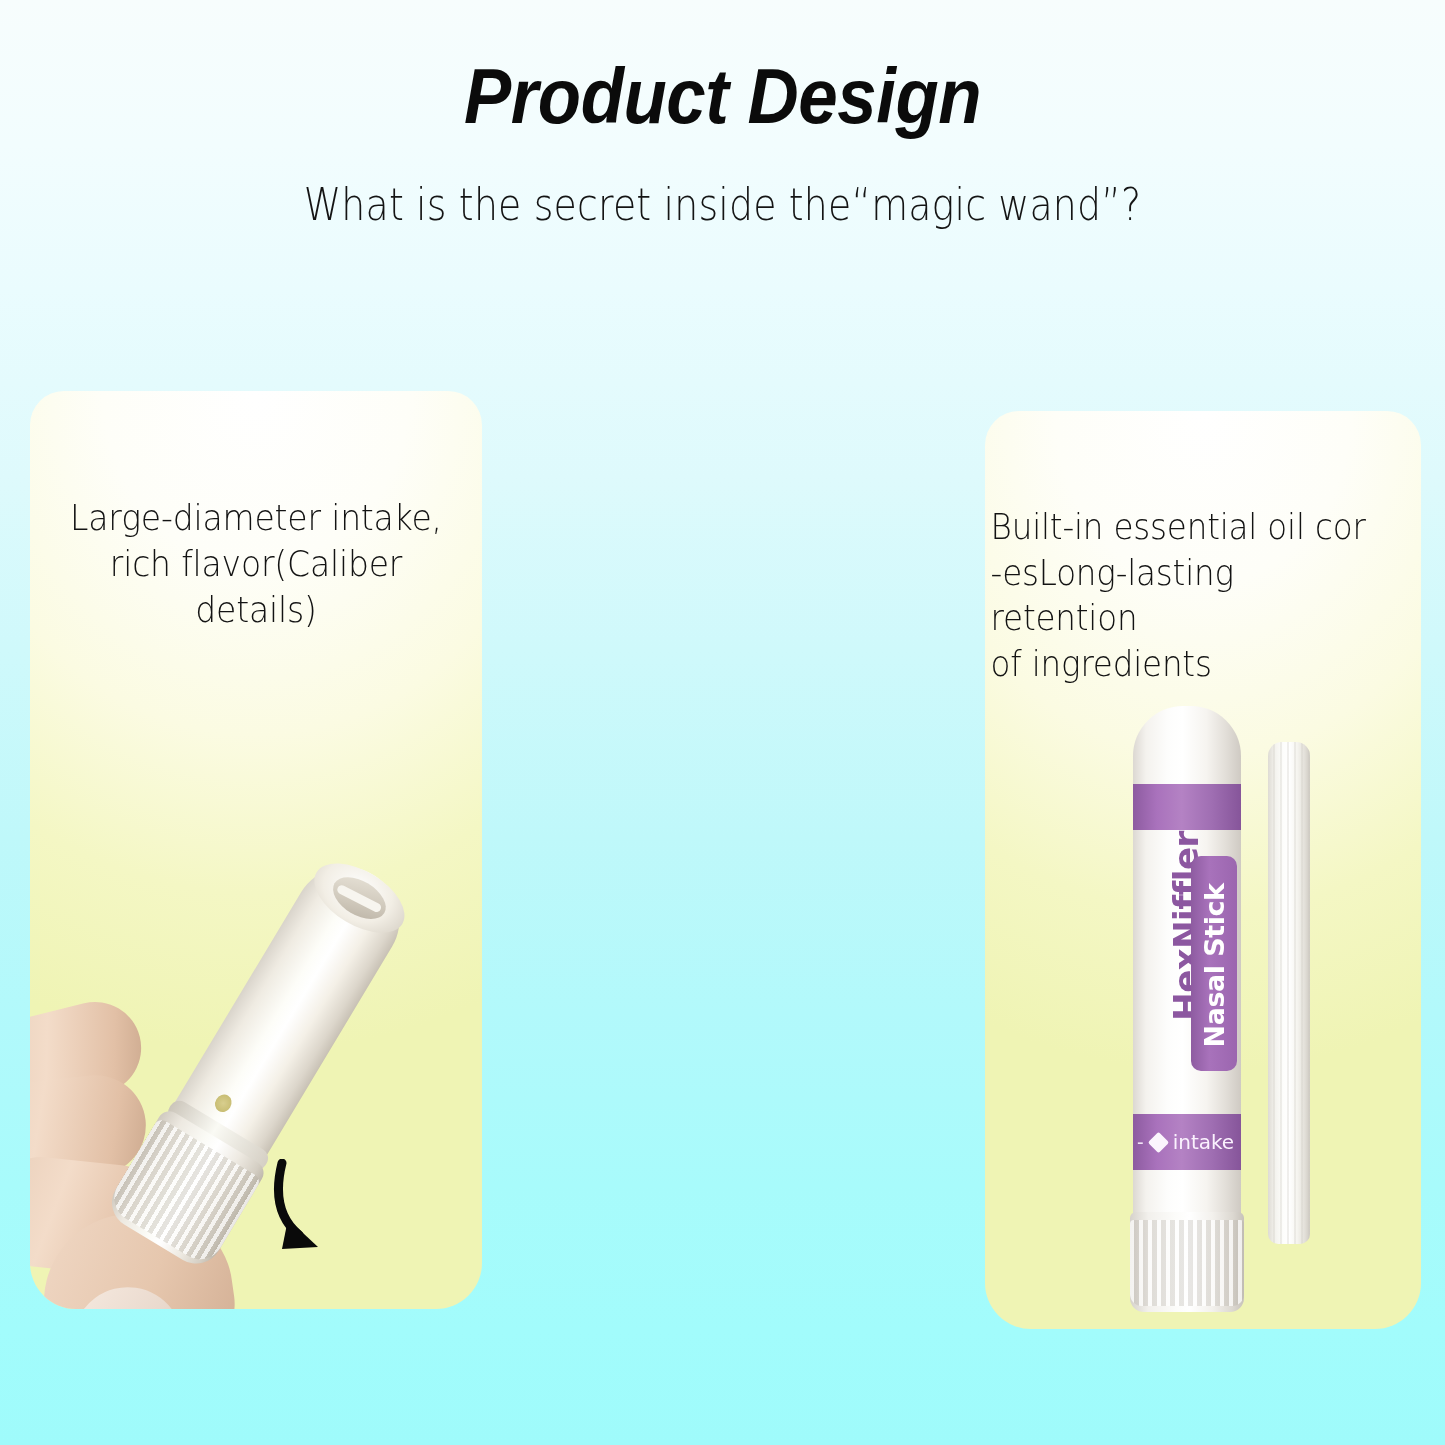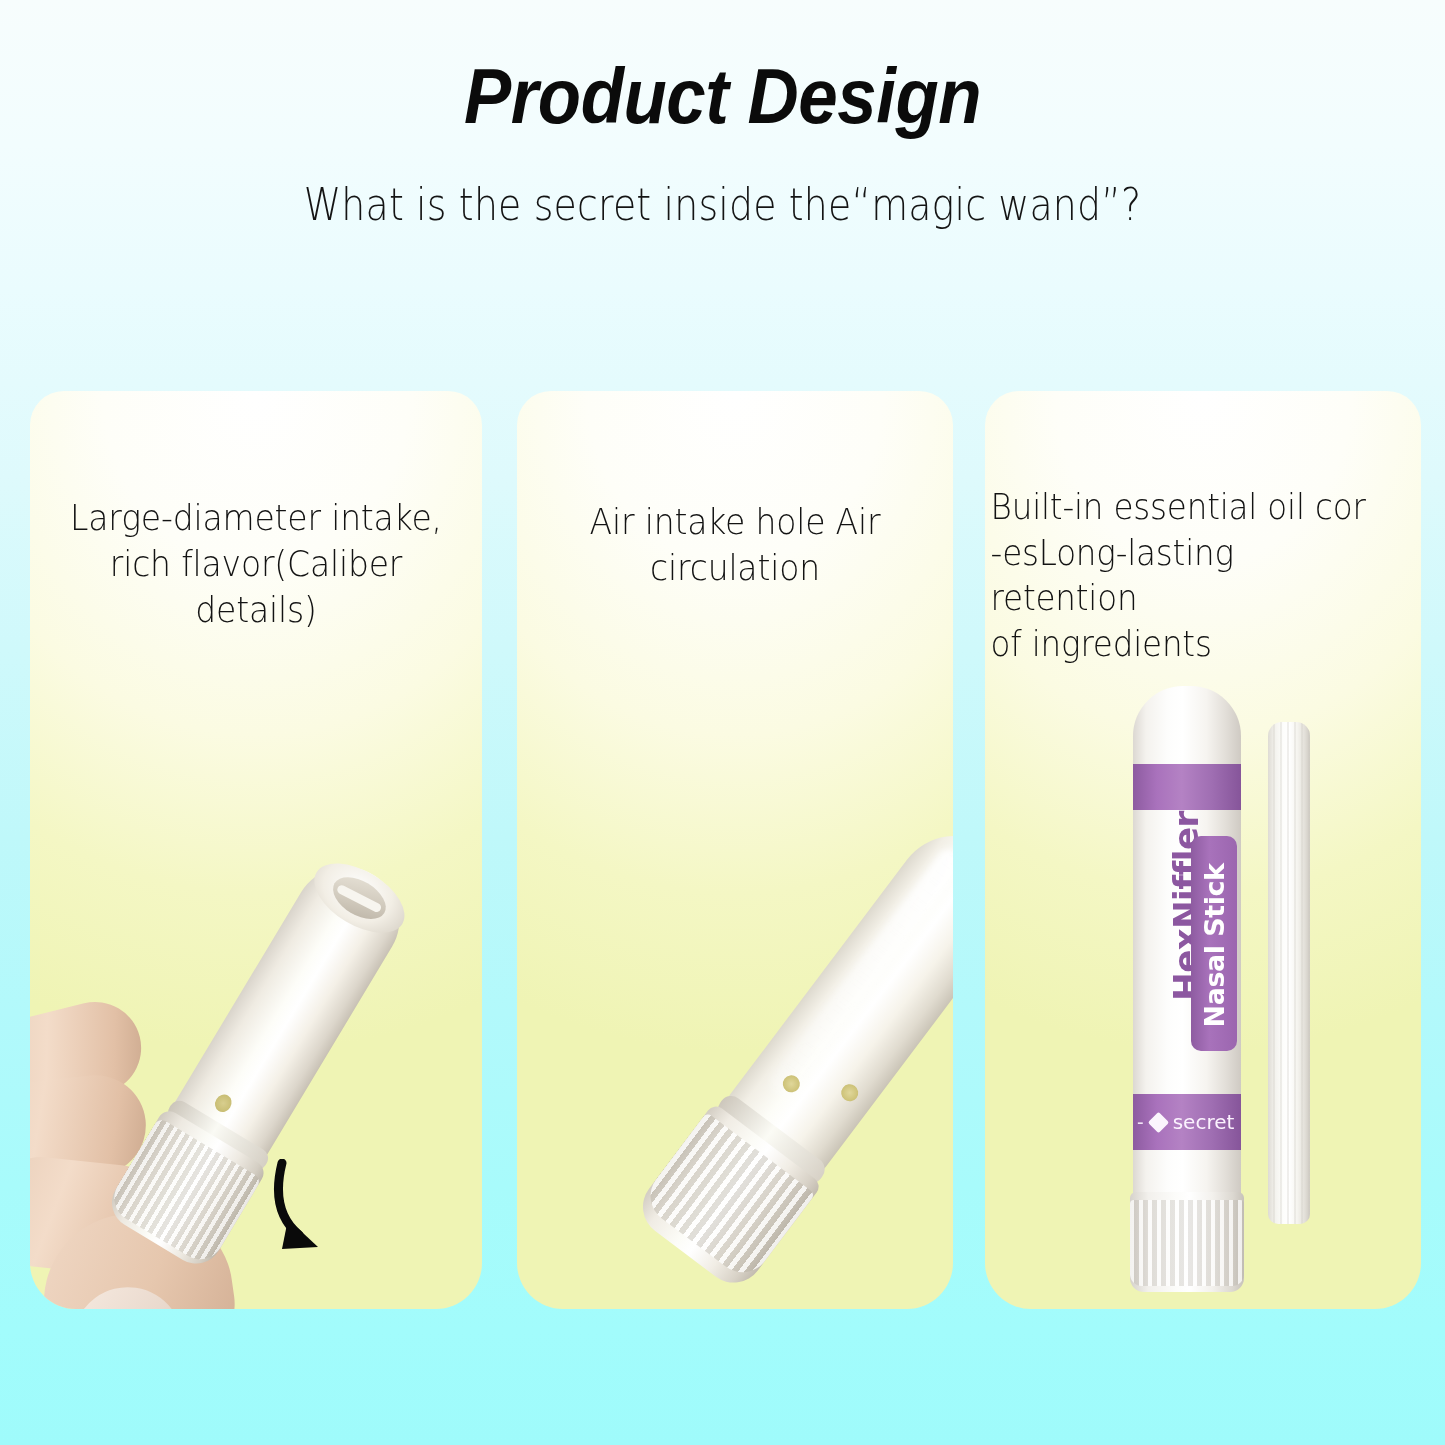--- a/index.html
+++ b/index.html
@@ -72,21 +72,21 @@
     height: 918px;
     border-radius: 34px 34px 46px 46px;
     overflow: hidden;
     background:
       radial-gradient(130% 72% at 50% 0%,
          #FFFFFF 0%, #FEFEF8 26%, #FBFBE2 52%, #F4F7C4 76%, #EFF4B4 100%);
   }
 
   .card.c1 { left: 30px;   width: 452px; }
   .card.c2 { left: 517px;  width: 436px; }
-  .card.c3 { left: 985px;  width: 436px; }
+  .card.c3 { left: 985px;  width: 436px; margin-top: 20px; }
 
   .card-text {
     position: absolute;
     top: 0;
     width: 100%;
     font-family: "DejaVu Sans", sans-serif;
     font-weight: 300;
     color: #131313;
     font-size: 35px;
     line-height: 1.30;
@@ -488,37 +488,20 @@
     </div>
 
     <div class="arrow a1">
       <svg width="90" height="104" viewBox="0 0 90 104">
         <path d="M16 4 C9 32 11 58 33 76" stroke="#0A0A0A" stroke-width="9" fill="none" stroke-linecap="round"></path>
         <path d="M22 60 L52 88 L16 90 Z" fill="#0A0A0A"></path>
       </svg>
     </div>
   </div>
 
-  <div class="card c2">
-    <div class="card-text">Air intake hole  Air
-circulation</div>
-
-    <div class="photo c2-photo">
-      <div class="tube2">
-        <div class="tube2-body"></div>
-        <div class="tube2-gloss"></div>
-        <div class="tube2-hole h1"></div>
-        <div class="tube2-hole h2"></div>
-        <div class="tube2-neck"></div>
-        <div class="tube2-cap"></div>
-        <div class="tube2-ribs"></div>
-      </div>
-    </div>
-
-  </div>
 
   <div class="card c3">
     <div class="card-text">Built-in essential oil cor
 -esLong-lasting retention
 of ingredients</div>
 
     <div class="photo c3-photo">
 
       <div class="stick3">
         <div class="stick3-body"></div>
@@ -527,21 +510,21 @@
 
         <div class="brand-name">HexNiffler</div>
 
         <div class="sub-badge">
           <span>Nasal Stick</span>
         </div>
 
         <div class="scent-row">
           <span class="scent-dash">-</span>
           <span class="scent-diamond"></span>
-          <span class="scent-name">secret</span>
+          <span class="scent-name">intake</span>
         </div>
 
         <div class="stick3-cap"></div>
         <div class="stick3-ribs"></div>
       </div>
 
       <div class="wick">
         <div class="wick-grain"></div>
       </div>
     </div>

